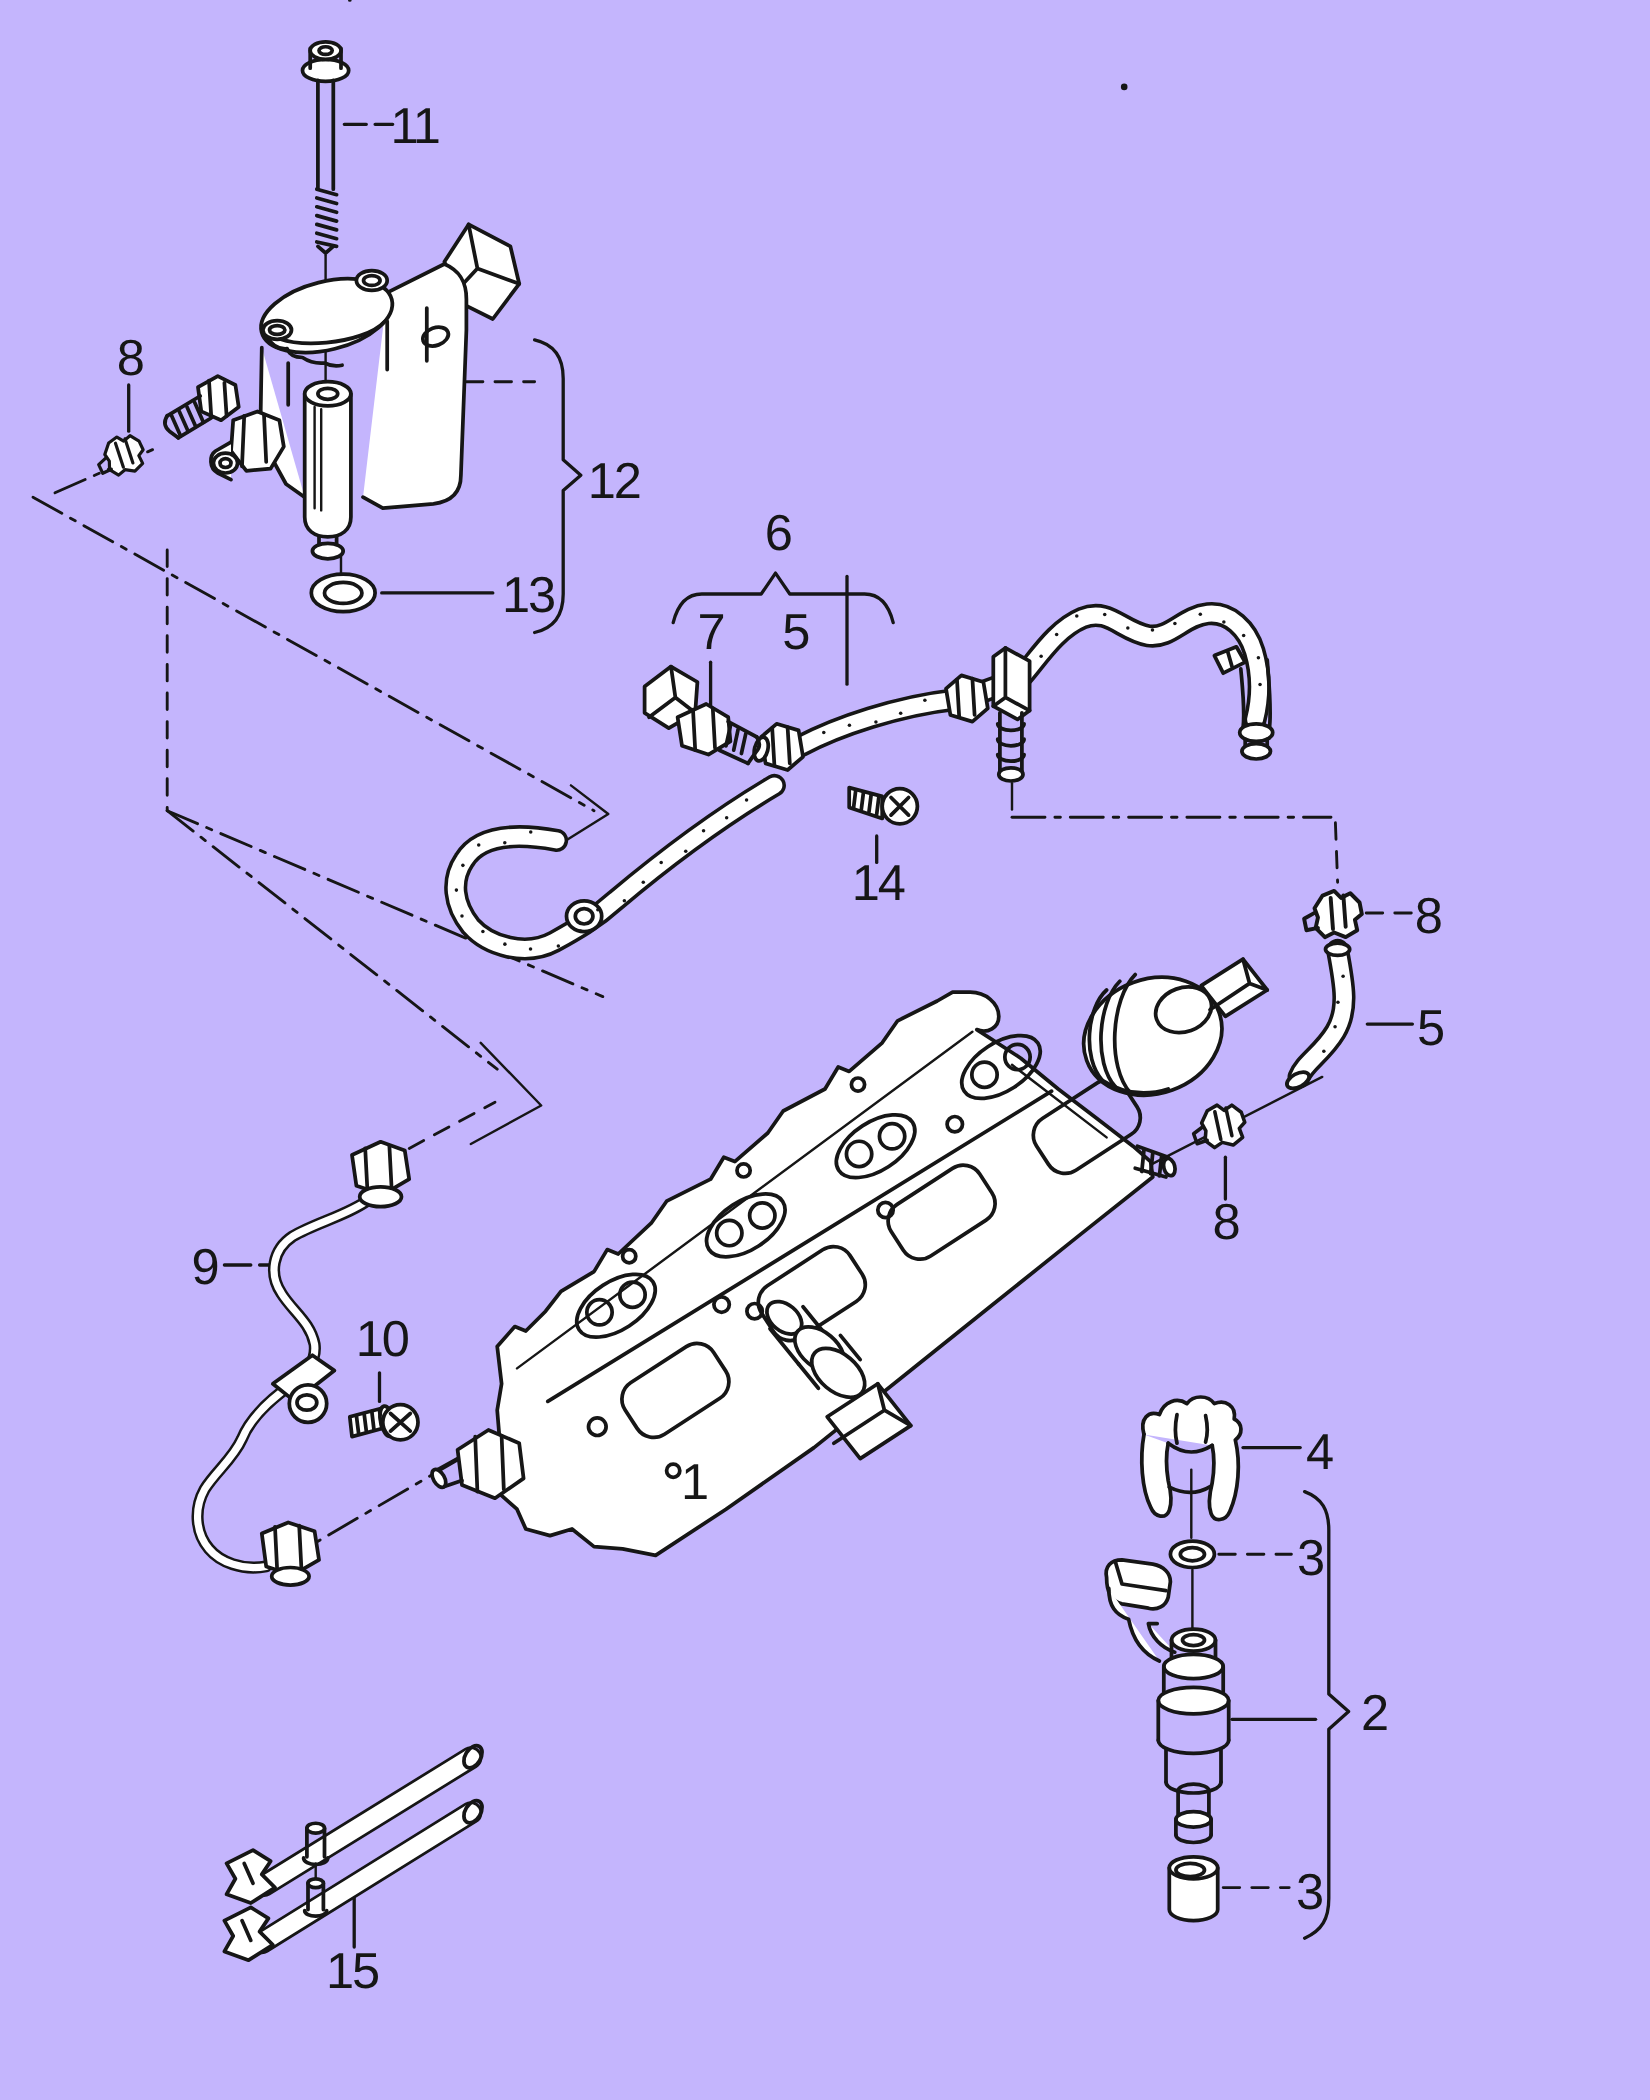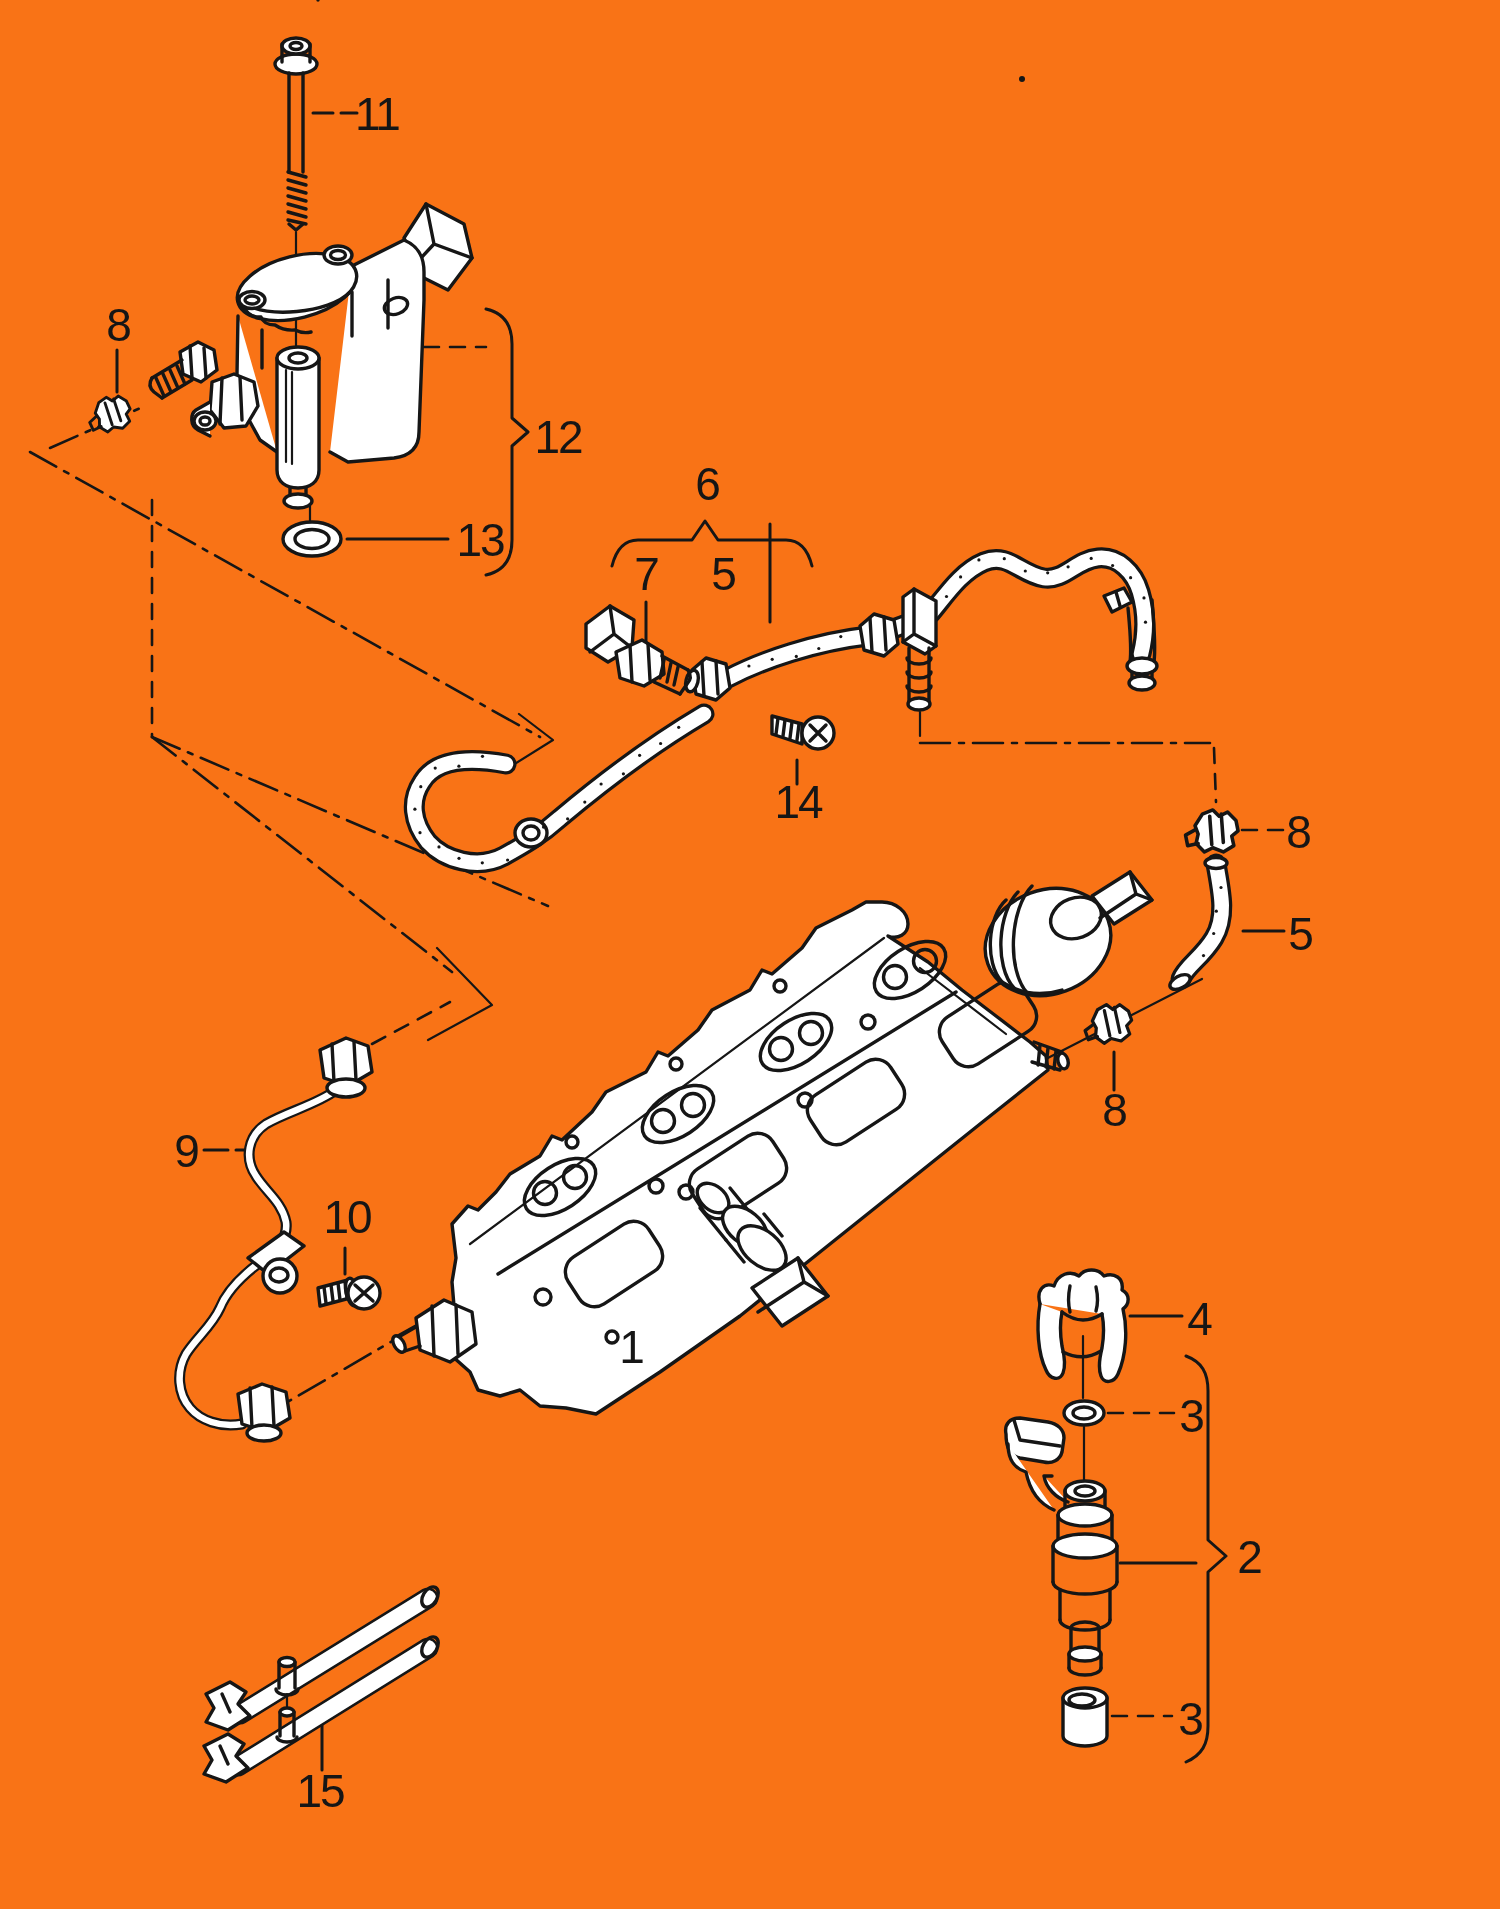--- a/index.html
+++ b/index.html
@@ -1,17 +1,17 @@
 <!DOCTYPE html>
 <html><head>
 <meta charset="utf-8">
 <style>
   html,body{margin:0;padding:0;background:#e8e8e8;}
   .stage{
-    width:1500px;height:1909px;margin:0 auto;background:#f97316;
+    width:1500px;height:1909px;margin:0 auto;background:#c4b5fd;
     position:relative;overflow:hidden;
     font-family:"Liberation Sans", sans-serif;
   }
   svg{position:absolute;left:0;top:0;}
   svg path,svg ellipse,svg circle,svg rect,svg line,svg polyline,svg polygon{
     fill:none;stroke:#161616;stroke-width:3.4;
     stroke-linecap:round;stroke-linejoin:round;
   }
   .f{fill:#ffffff;}
   .thin{stroke-width:2.2;}

